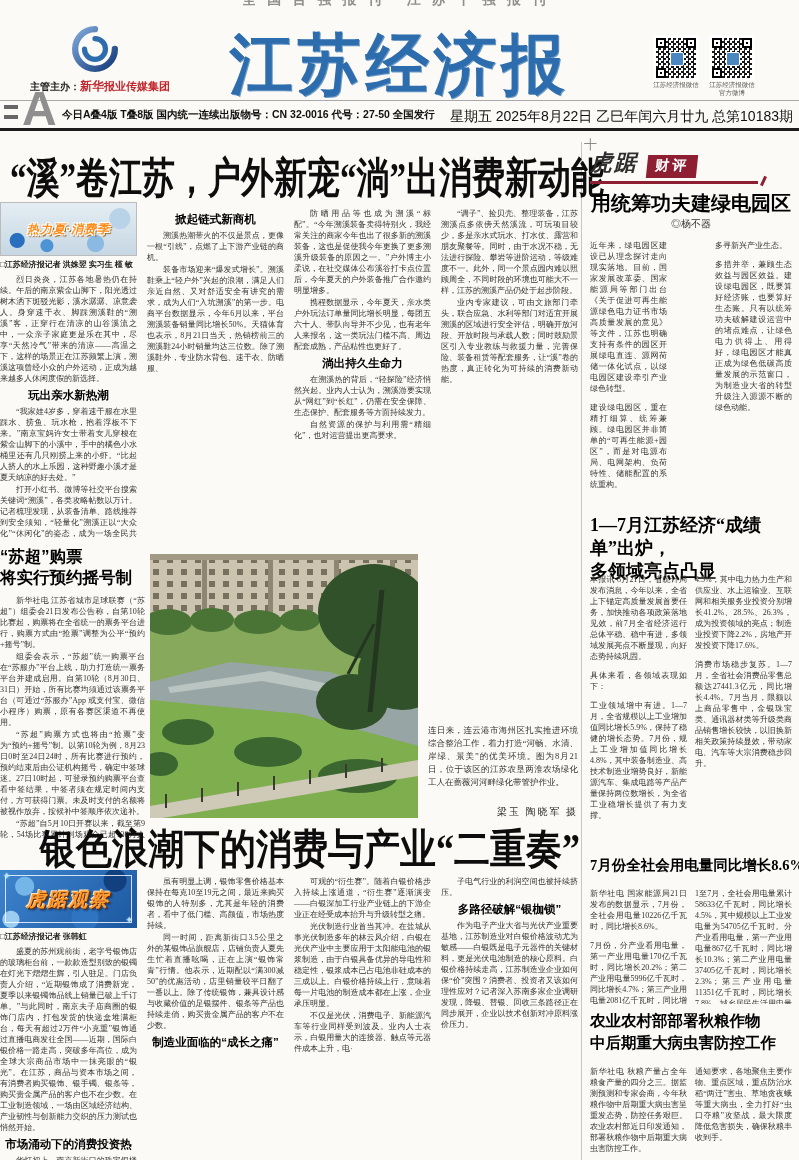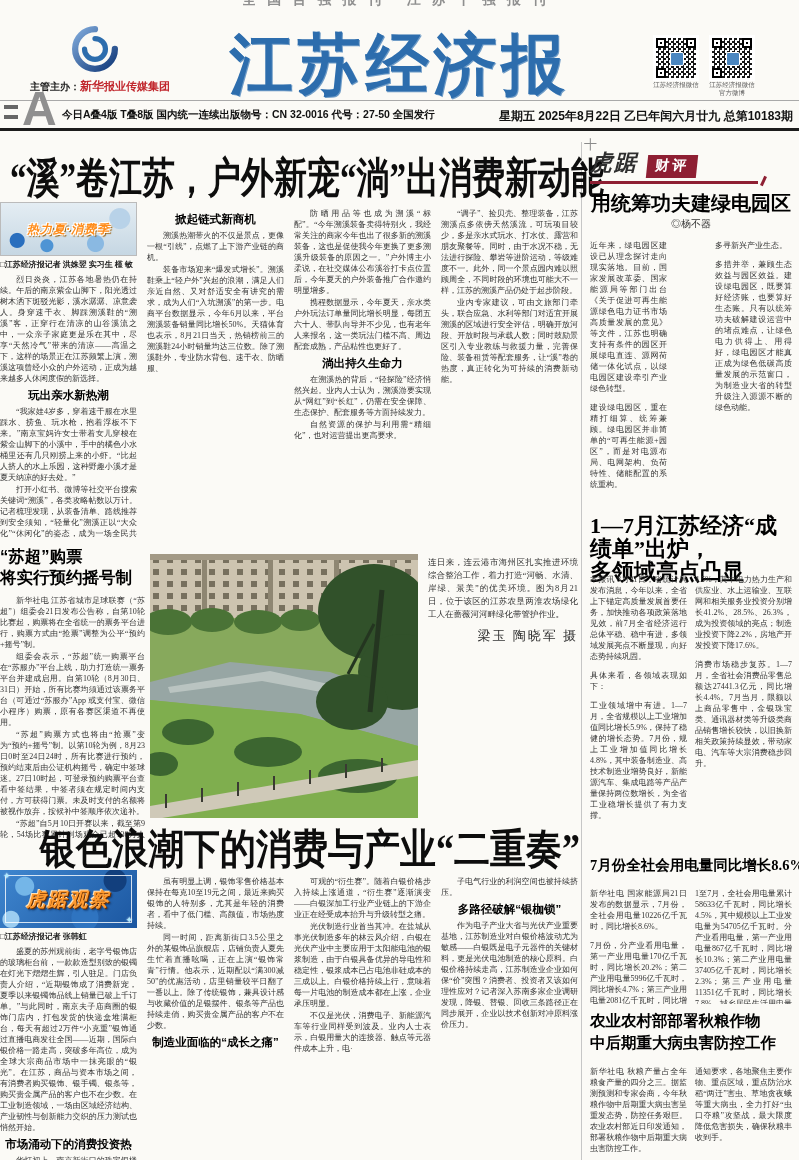--- a/index.html
+++ b/index.html
@@ -30,21 +30,21 @@
 
   
   .infobar{position:absolute;top:100px;left:0;right:0;height:27px;border-top:1px solid #a9a9a9;
            border-bottom:3px solid #1c1c1c;background:#fbfaf6;}
   .edition{position:absolute;left:22px;top:-16px;font-size:48px;font-weight:900;color:#8f8f8f;
            font-family:"Liberation Sans",sans-serif;line-height:1;}
   .edition::before{content:"";position:absolute;left:-18px;top:20px;width:14px;height:4px;background:#666;
                    box-shadow:0 10px 0 #666;}
   .info-left{position:absolute;left:62px;top:7px;font-size:10.5px;font-weight:bold;color:#111;
              font-family:"Liberation Sans",sans-serif;white-space:nowrap;}
-  .info-right{position:absolute;right:6px;top:7px;font-size:12px;font-weight:bold;color:#111;
+  .info-right{position:absolute;right:6px;top:7px;font-size:14px;font-weight:normal;color:#111;
               font-family:"Liberation Sans",sans-serif;white-space:nowrap;text-align:center;}
 
   
   .paras p{margin:0 0 1px;text-indent:2em;}
   .bodytext{font-size:8px;line-height:11px;text-align:justify;color:#333;}
   .subhead{font-size:11.5px;font-weight:900;text-align:center;margin:6px 0 5px;color:#000;
            font-family:"Liberation Sans",sans-serif;}
   .byline{font-size:8px;font-weight:bold;color:#222;margin:3px 0 4px;}
   .col{overflow:hidden;}
 
@@ -70,23 +70,23 @@
 
   
   .suchao{position:absolute;left:0;top:546px;width:145px;height:292px;overflow:hidden;}
   .suchao-h{font-size:16.5px;font-weight:900;line-height:21px;color:#000;margin-bottom:7px;
             font-family:"Liberation Sans",sans-serif;}
 
   
   .photo{position:absolute;left:150px;top:554px;width:268px;height:264px;background:#7fae4e;}
   .photo svg{display:block;width:100%;height:100%;}
   .caption{position:absolute;left:428px;top:556px;width:150px;height:262px;display:flex;
-           flex-direction:column;font-size:8.5px;line-height:13px;
+           flex-direction:column;justify-content:flex-end;font-size:8.5px;line-height:13px;
            text-align:justify;color:#333;}
-  .credit{margin-top:8px;text-align:right;font-size:13px;color:#333;letter-spacing:2px;}
+  .credit{margin-top:16px;text-align:right;font-size:10px;color:#333;letter-spacing:2px;}
 
   
   .silver-headline{position:absolute;left:40px;top:822px;width:520px;text-align:center;font-size:36px;
                    font-weight:900;color:#0d0d0d;white-space:nowrap;transform:scaleY(1.15);
                    transform-origin:top;}
   .silver-cols{position:absolute;left:0;top:870px;width:578px;height:290px;display:flex;gap:10px;}
   .silver-cols .col{width:137px;height:100%;}
 
   .badge-watch{position:relative;height:58px;margin-bottom:2px;
      background:
@@ -113,21 +113,21 @@
           font-family:"Liberation Sans",sans-serif;}
   .fp-bar{position:absolute;left:0;right:34px;bottom:2px;height:3px;background:#8e1f33;}
   .fp-bar::after{content:"";position:absolute;right:-7px;top:-5px;width:3px;height:10px;background:#8e1f33;
                  transform:rotate(25deg);}
   .caiping-h{position:absolute;left:590px;top:190px;width:202px;text-align:center;font-size:20px;
              font-weight:900;color:#000;white-space:nowrap;}
   .caiping-by{position:absolute;left:590px;top:217px;width:202px;text-align:center;font-size:10px;color:#333;}
   .rail-cols{position:absolute;left:590px;width:202px;display:flex;gap:8px;}
   .rail-cols .col{width:97px;}
   .caiping-cols{top:232px;height:272px;gap:48px;}
-  .econ-h{position:absolute;left:590px;top:514px;width:206px;font-size:22px;font-weight:900;
+  .econ-h{position:absolute;left:590px;top:514px;width:206px;font-size:18px;font-weight:900;
           line-height:23px;color:#000;}
   .econ-cols{top:566px;height:284px;}
   .power-h{position:absolute;left:590px;top:856px;width:208px;font-size:14.5px;font-weight:900;color:#000;
            white-space:nowrap;}
   .power-cols{top:880px;height:124px;}
   .agri-h{position:absolute;left:590px;top:1010px;width:206px;font-size:15.5px;font-weight:900;
           line-height:22px;color:#000;}
   .agri-cols{top:1058px;height:102px;}
 </style>
 </head>

